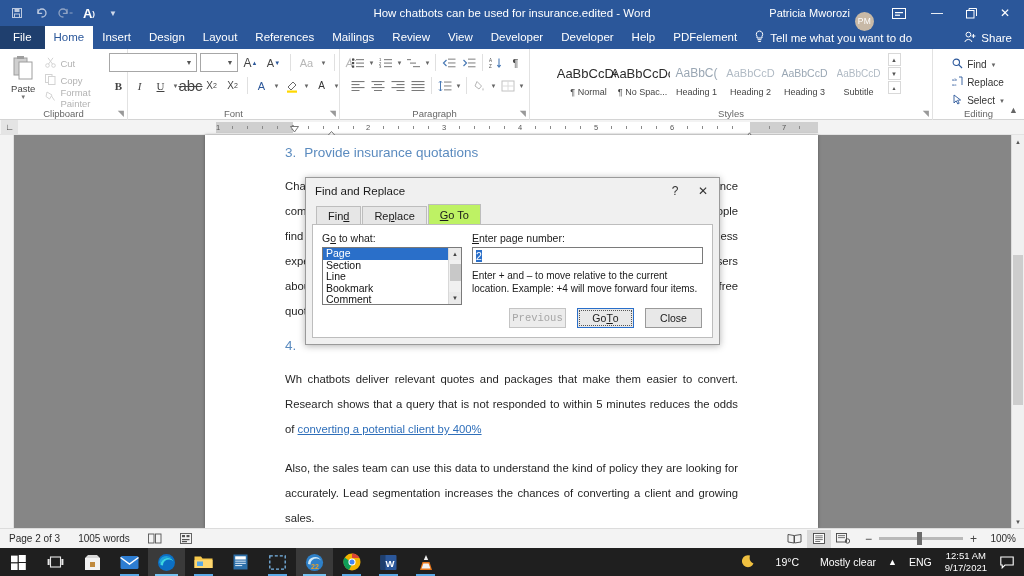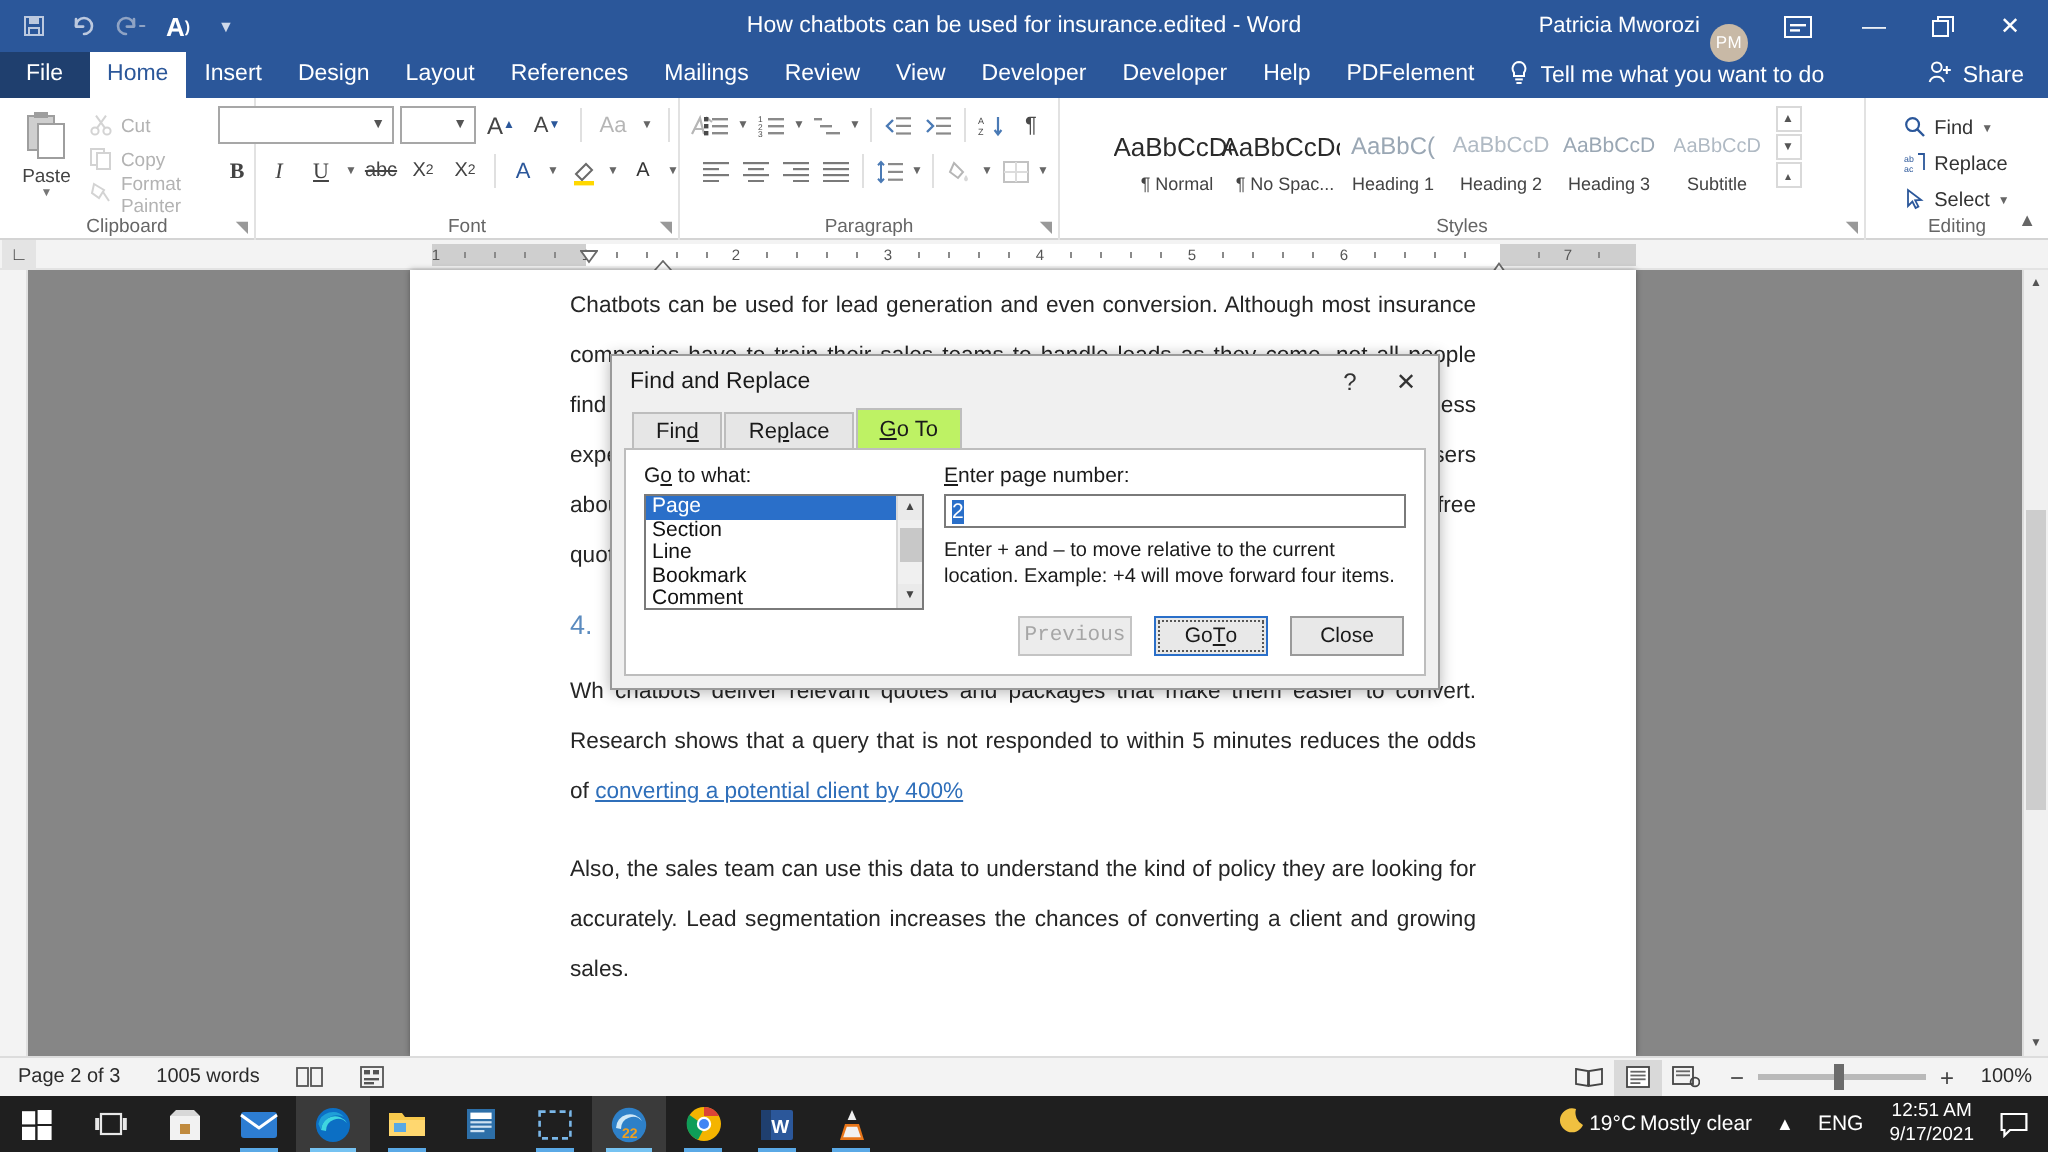--- a/index.html
+++ b/index.html
@@ -345,21 +345,21 @@
   .tb-icon.running::after {
     content: ''; position: absolute; bottom: 0px; left: 9px; width: 19px;
     height: 2px; background: #5aa9e6;
   }
   .tb-icon.active { background: #3a3a3a; }
   .tb-icon.active::after { background: #76c3f2; width: 23px; left: 7px; }
   .tray {
     margin-left: auto; display: flex; align-items: center;
     color: #ffffff; font-size: 10.5px; height: 28px; padding-right: 4px;
   }
-  .tray-item { padding: 0 6px; display: flex; align-items: center; gap: 2px; height: 28px; }
+  .tray-item { padding: 0 6px; display: flex; align-items: center; gap: 21px; height: 28px; }
   .tray-clock {
     display: flex; flex-direction: column; align-items: center;
     justify-content: center; font-size: 9.5px; line-height: 12px;
     padding: 0 7px; height: 28px;
   }
   .tray-action { width: 26px; display: flex; align-items: center; justify-content: center; }
 </style>
 </head>
 <body>
 
@@ -523,21 +523,21 @@
                 <path d="M3.3 7.5 L7 7.5" stroke="#b6b6b6" stroke-width="1"></path>
                 <path d="M9 1.5 L12 4" stroke="#b6b6b6" stroke-width="1"></path>
               </svg>
           </div>
         </div>
         <div class="font-row2">
           <div class="fbtn" style="font-weight:bold;font-family:'Liberation Serif',serif;">B</div>
           <div class="fbtn" style="font-style:italic;font-family:'Liberation Serif',serif;">I</div>
           <div class="fbtn" style="text-decoration:underline;font-family:'Liberation Serif',serif;">U</div>
           <div class="mini-arr">▼</div>
-          <div class="fbtn" style="text-decoration:line-through;font-size:10px;">abc</div>
+          <div class="fbtn" style="text-decoration:line-through;font-size:15px;">abc</div>
           <div class="fbtn" style="font-size:10px;">X<span style="font-size:7px;vertical-align:sub;">2</span></div>
           <div class="fbtn" style="font-size:10px;">X<span style="font-size:7px;vertical-align:super;">2</span></div>
           <div class="sep-v"></div>
           <div class="fbtn" style="color:#2b579a;">A</div>
           <div class="mini-arr">▼</div>
           <div class="fbtn">
             <svg width="14" height="14" viewBox="0 0 14 14">
                 <path d="M3 8 L8 3 L11 6 L6 11 Z" fill="none" stroke="#6a6a6a" stroke-width="1"></path>
                 <rect x="2" y="11.5" width="10" height="2.2" fill="#ffd800"></rect>
               </svg>
@@ -815,20 +815,23 @@
       </div>
     </div>
   </div>
 
   <div class="docarea">
     <div class="doc-scroll-bg"></div>
     <div class="leftbar"></div>
 
     <div class="page">
       <div class="page-inner">
+        <h3 class="doc-h">
+          <span class="num">3.</span><span>Provide insurance quotations</span>
+        </h3>
         <p class="doc-p">Chatbots can be used for lead generation and even conversion. Although most insurance companies have to train their sales teams to handle leads as they come, not all people find it easy to talk to a salesperson. With chatbots, you can generate leads at less expense, and the bot can even convert the leads. For example, the chatbot can ask users about your potential client's needs, the assets they want to insure, and even offer free quotes or information.</p>
         <h3 class="doc-h">
           <span class="num">4.</span><span></span>
         </h3>
         <p class="doc-p"><span>Wh chatbots deliver relevant quotes and packages that make them easier to convert. Research shows that a query that is not responded to within 5 minutes reduces the odds of </span><span class="doc-link">converting a potential client by 400%</span></p>
         <p class="doc-p">Also, the sales team can use this data to understand the kind of policy they are looking for accurately. Lead segmentation increases the chances of converting a client and growing sales.</p>
 
       </div>
     </div>
 

